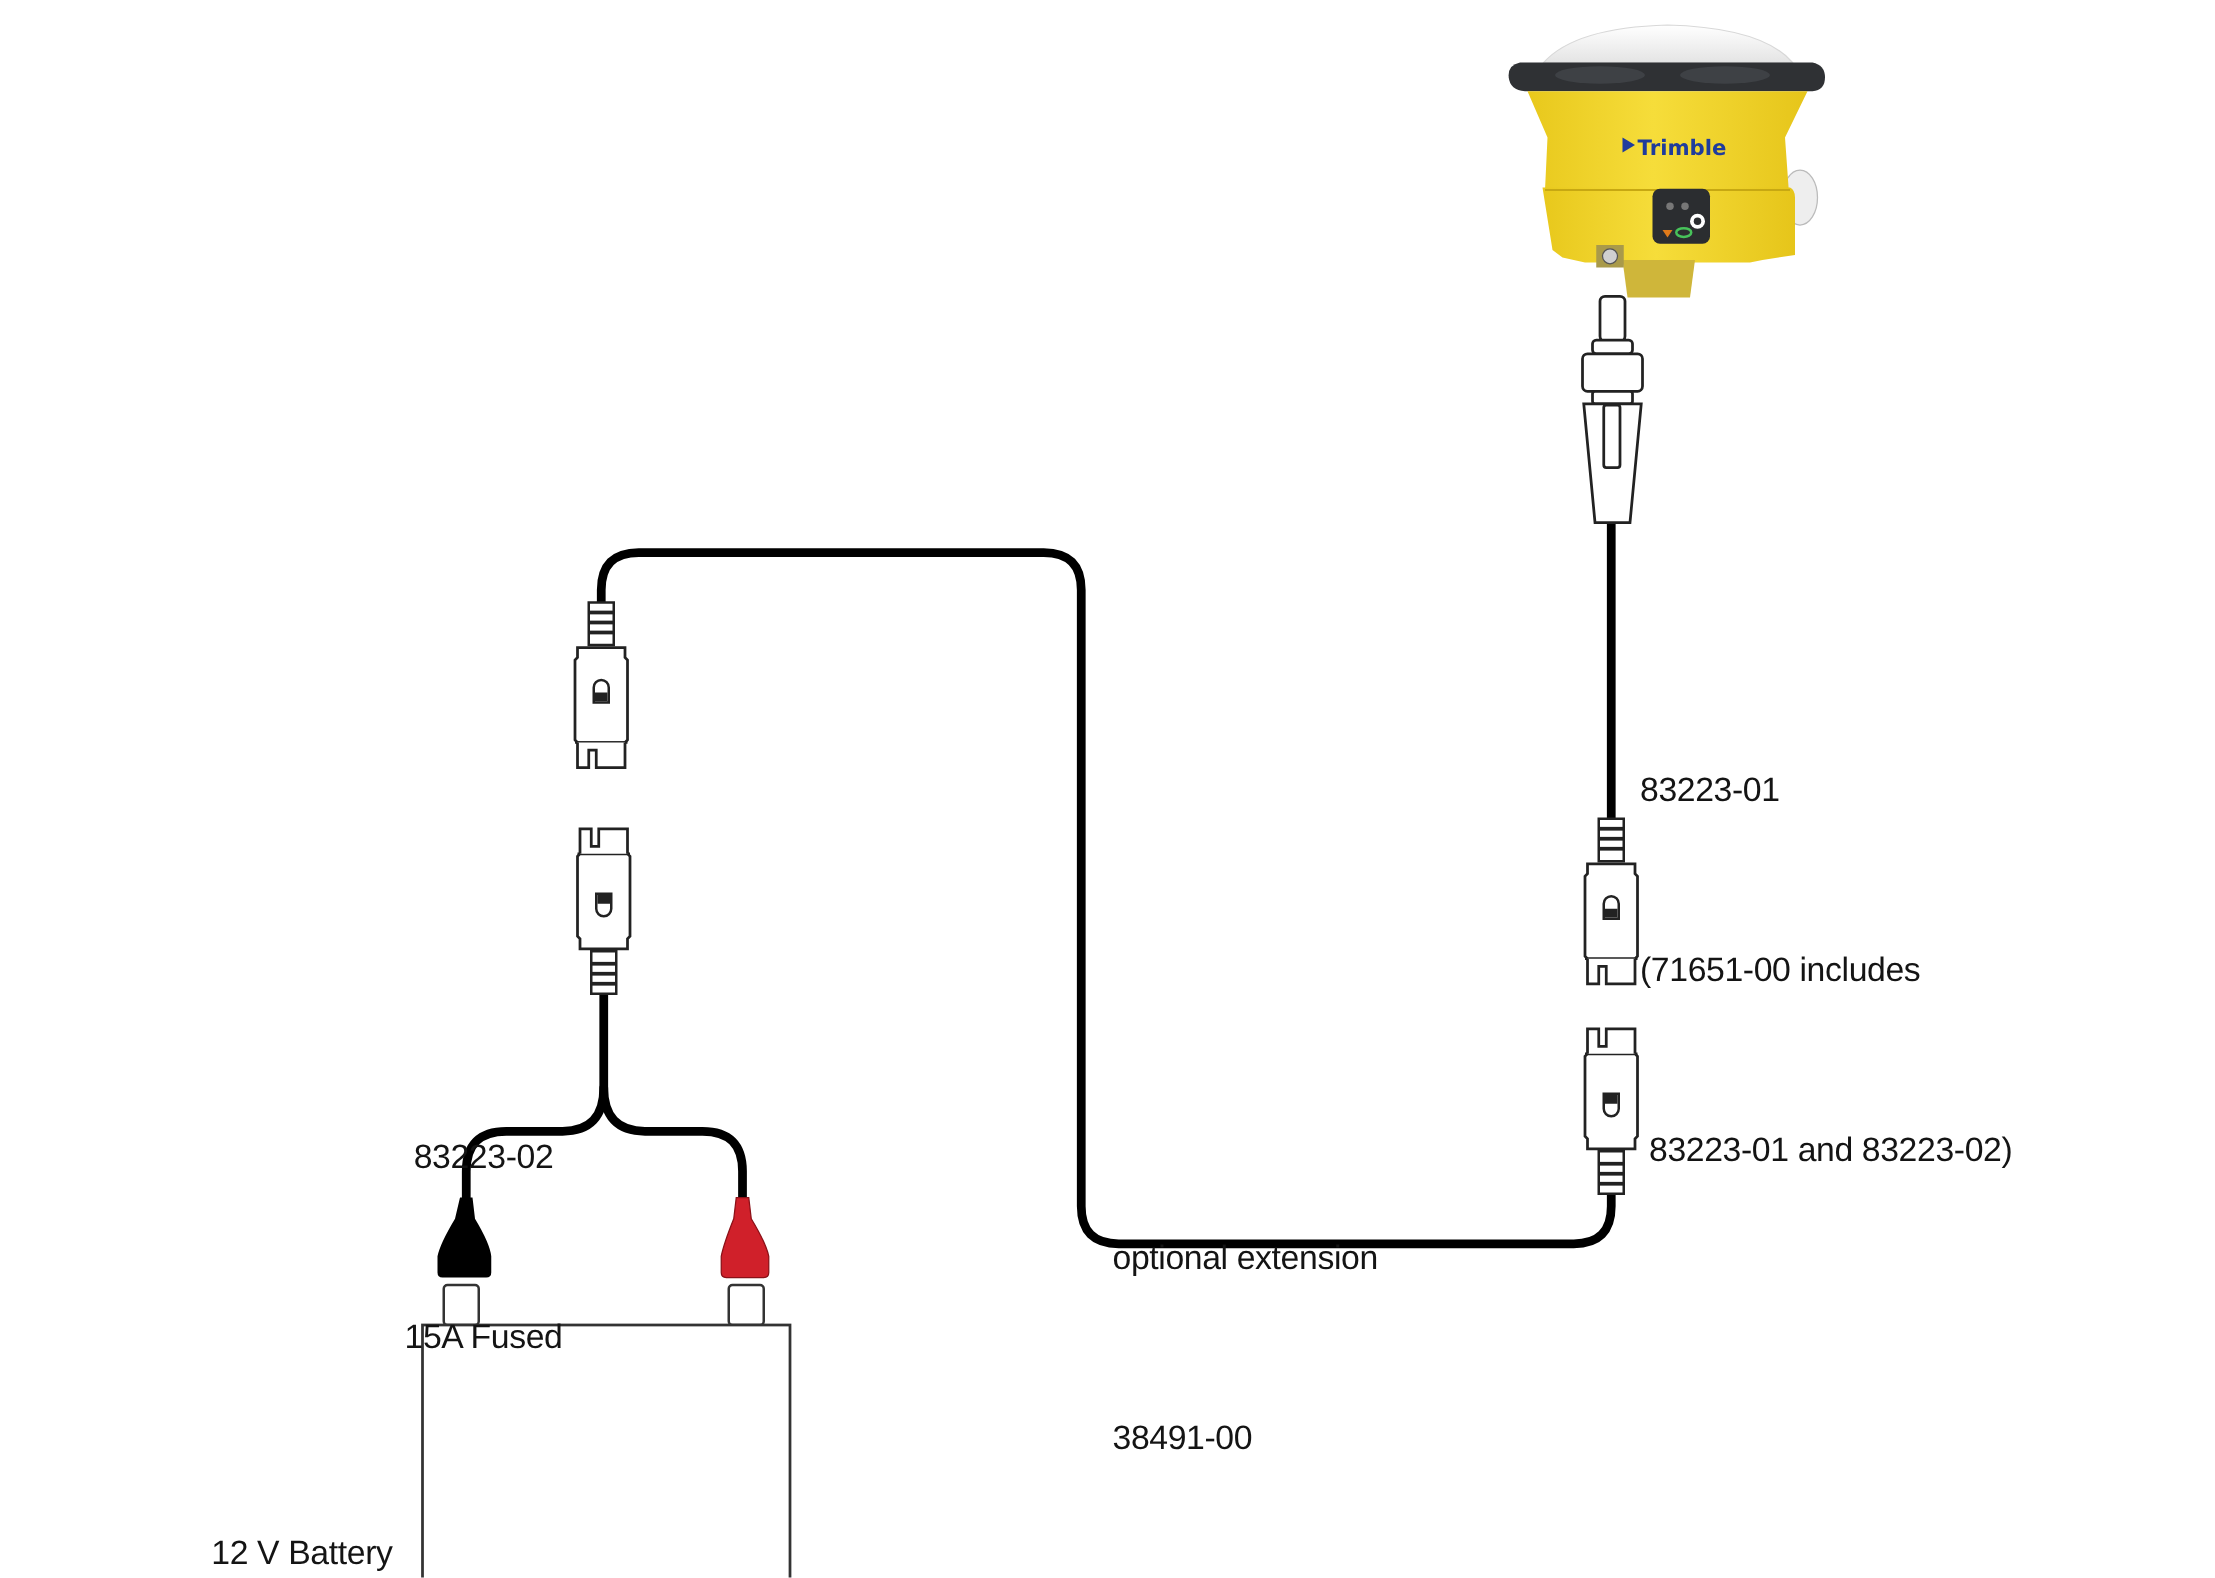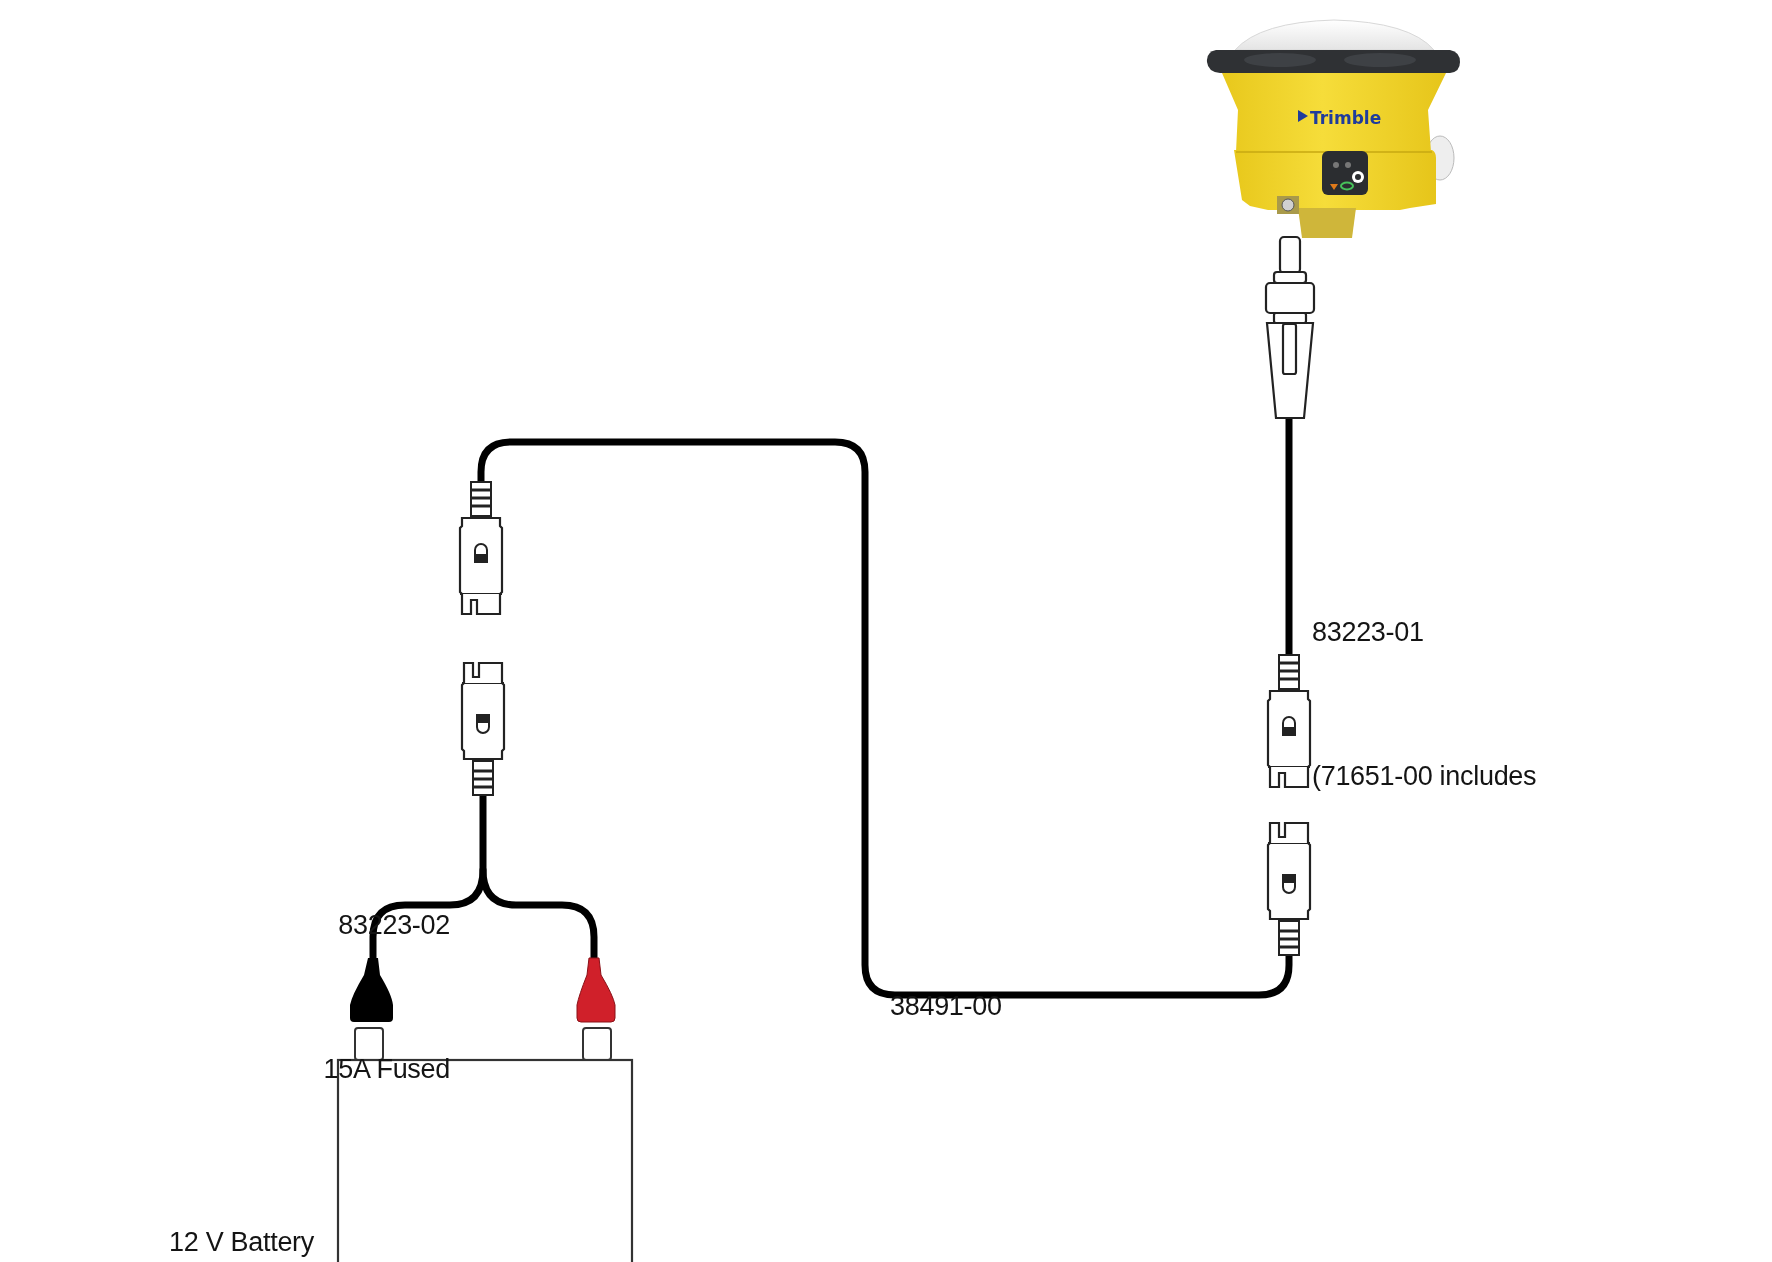--- a/index.html
+++ b/index.html
@@ -7,21 +7,21 @@
   #stage { position: absolute; left: 0; top: 0; width: 1772px; height: 1262px; }
   .label {
     position: absolute;
     font-family: Liberation Sans, sans-serif;
     font-size: 27px;
     line-height: 48px;
     color: #141414;
     white-space: pre;
     letter-spacing: -0.3px;
   }
-  .right { text-align: right; }
+  .right { text-align: center; }
   svg text { font-family: "DejaVu Sans", sans-serif; }
 </style>
 </head>
 <body>
 
 <div id="stage">
 <svg width="1772" height="1262" viewBox="0 0 1772 1262" xmlns="http://www.w3.org/2000/svg">
   <defs>
     <linearGradient id="dome" x1="0" y1="0" x2="0" y2="1">
       <stop offset="0" stop-color="#ffffff"></stop>
@@ -126,25 +126,27 @@
   </g>
 </svg>
 
 
 <div class="label right" style="right:1322px; top:805px;">
   <div>83223-02</div>
   <div>15A Fused</div>
 </div>
 
 <div class="label" style="left:890px; top:886px;">
+  <div>optional extension</div>
   <div>38491-00</div>
 </div>
 
 <div class="label" style="left:1312px; top:512px;">
   <div>83223-01</div>
   <div>(71651-00 includes</div>
+  <div> 83223-01 and 83223-02)</div>
 </div>
 
 <div class="label right" style="right:1458px; top:1122px;">
   <div>12 V Battery</div>
   
 </div>
 </div>
 
 </body></html>

